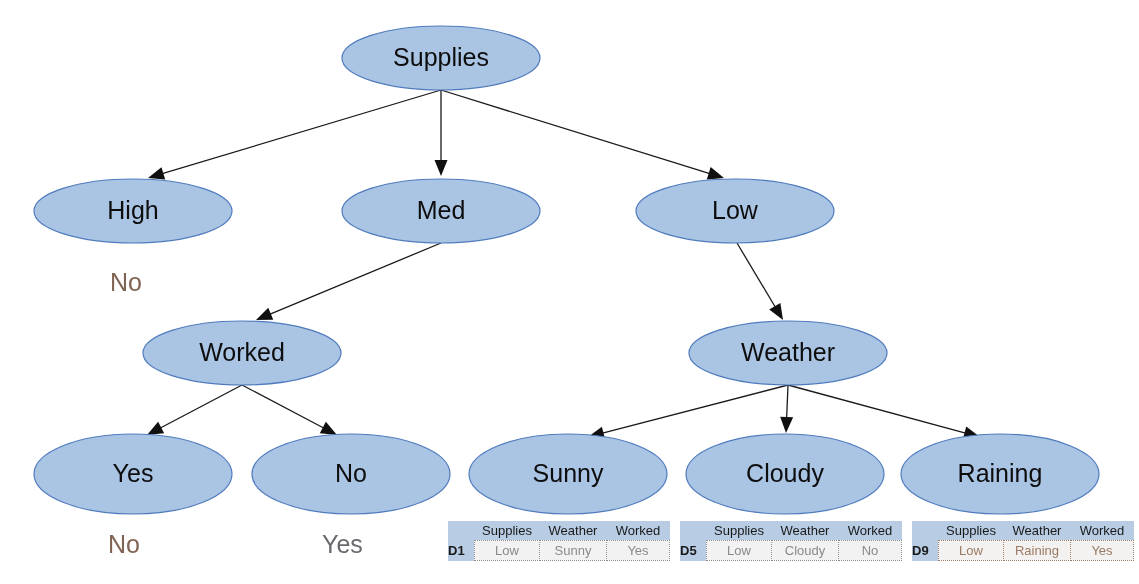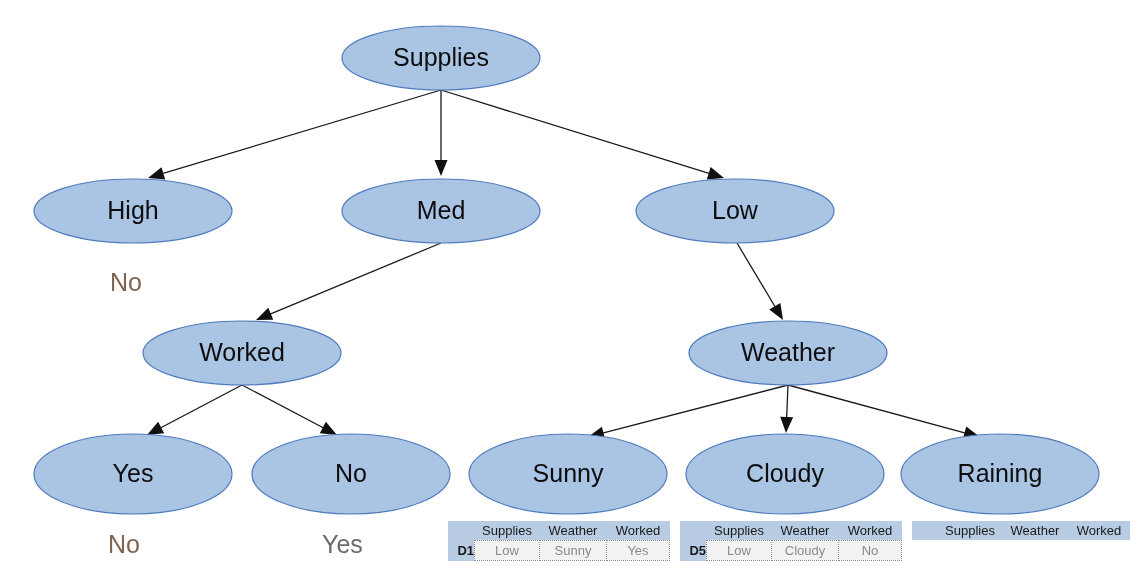--- a/index.html
+++ b/index.html
@@ -75,21 +75,21 @@
   .dtable th.colhead {
     background: #b8cce4;
     color: #1a1a1a;
     font-size: 13px;
   }
   .dtable td.rowhead {
     background: #b8cce4;
     color: #1a1a1a;
     font-weight: bold;
     font-size: 13px;
-    text-align: right;
+    text-align: left;
   }
   .dtable td.cell {
     background: #f2f2f2;
     border: 1px dotted #8a8a8a;
     font-size: 13px;
   }
   .dtable.tone-gray td.cell { color: #8a8a8a; }
   .dtable.tone-brown td.cell {
     color: #9a7a63;
     border: 1px dotted #9a7a63;
@@ -239,15 +239,21 @@
     <table class="dtable tone-brown" style="left: 912px; top: 521px;">
       <thead>
         <tr>
           <th class="corner w-id"></th>
           <th class="colhead w-sup">Supplies</th>
           <th class="colhead w-wea">Weather</th>
           <th class="colhead w-wor">Worked</th>
         </tr>
       </thead>
       <tbody>
+        <tr>
+          <td class="rowhead w-id">D9</td>
+          <td class="cell w-sup">Low</td>
+          <td class="cell w-wea">Raining</td>
+          <td class="cell w-wor">Yes</td>
+        </tr>
       </tbody>
     </table>
   </div>
 
 </body></html>

